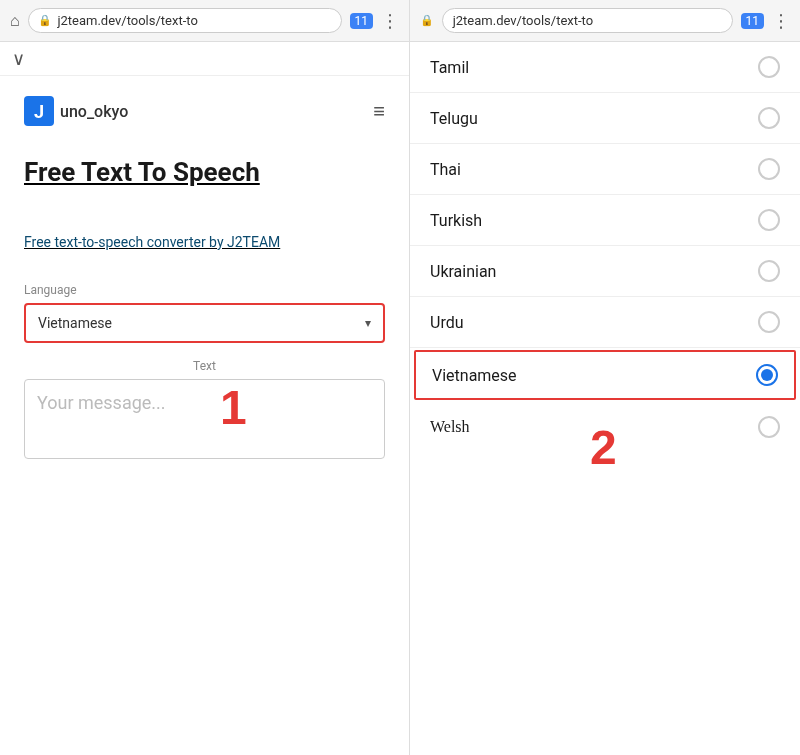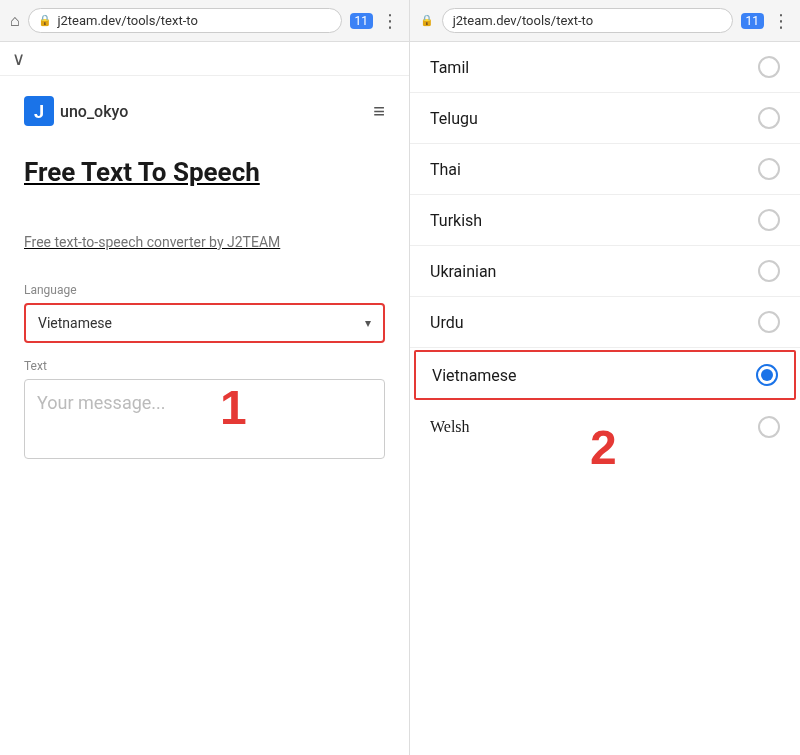--- a/index.html
+++ b/index.html
@@ -134,21 +134,21 @@
     .hero-title {
       font-size: 26px;
       font-weight: 700;
       color: #1a1a1a;
       line-height: 1.3;
       margin-bottom: 10px;
     }
 
     .hero-subtitle {
       font-size: 14px;
-      color: #737373;
+      color: #0c4a6e;
       line-height: 1.5;
       margin-top: 42px;
     }
 
     .form-section {
       margin-bottom: 16px;
     }
 
     .form-label {
       font-size: 12px;
@@ -188,20 +188,21 @@
       left: 220px;
       z-index: 10;
       font-family: Arial, sans-serif;
     }
 
     .text-label {
       font-size: 12px;
       color: #888;
       margin-bottom: 6px;
       display: block;
+      text-align: center;
     }
 
     .message-input-wrapper {
       border: 1px solid #ccc;
       border-radius: 4px;
       padding: 12px;
       min-height: 80px;
     }
 
     .message-placeholder {

